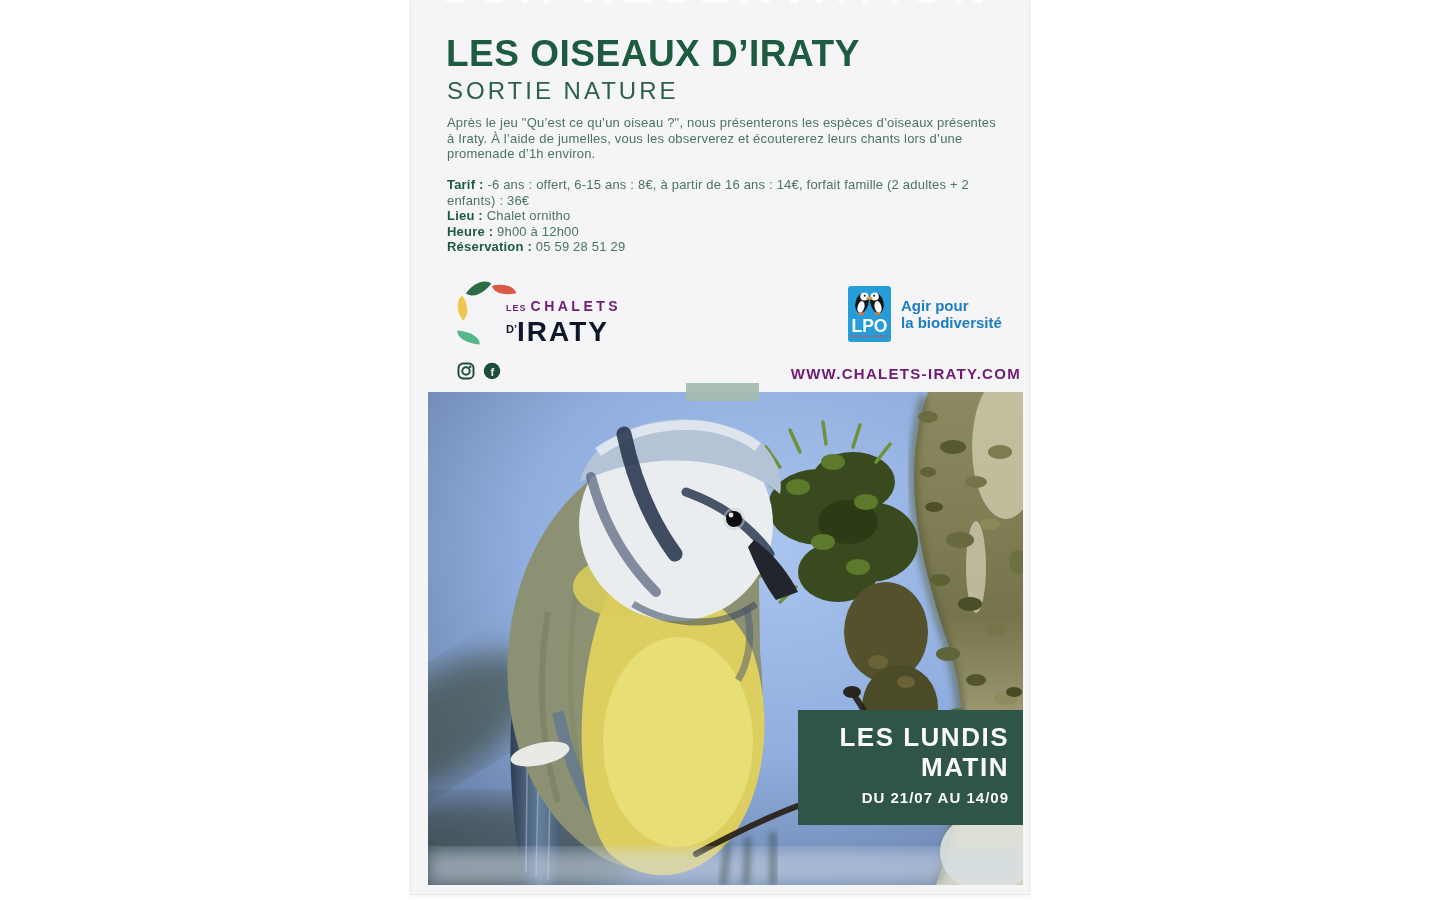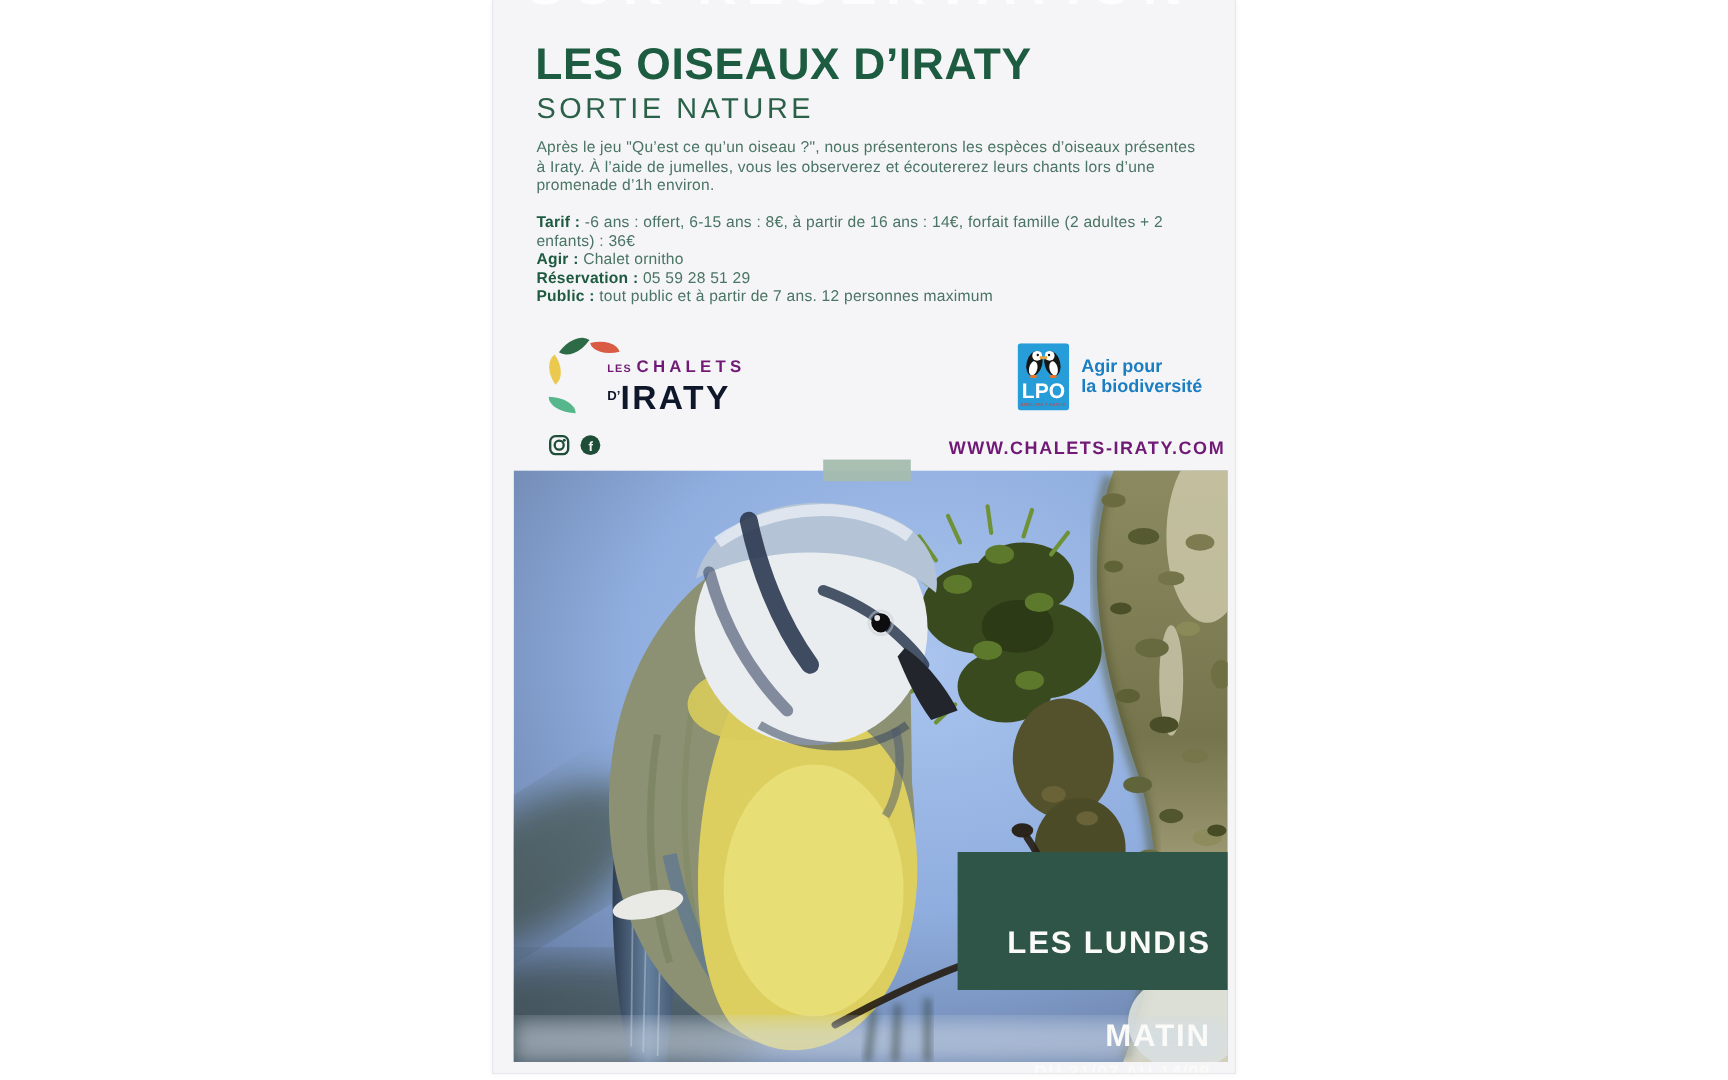--- a/index.html
+++ b/index.html
@@ -76,41 +76,41 @@
 
   .sage-rect { position:absolute; left:275px; top:383px; width:73px; height:18px;
                background:#a4bcae; opacity:.95; z-index:3; }
 
   
   .badge {
     position:absolute; left:387px; top:710px; width:225px; height:115px;
     background:#2e5547; z-index:4; text-align:right;
     padding:12px 14px 0 0; color:#fafaf8;
   }
-  .badge-line { font-size:26px; line-height:30px; font-weight:bold; letter-spacing:1.5px;margin-top:48px; }
+  .badge-line { font-size:26px; line-height:30px; font-weight:bold; letter-spacing:1.5px; }
   .badge-dates { margin-top:7px; font-size:15px; font-weight:bold; letter-spacing:1px; }
 </style>
 </head>
 <body>
 
 <div class="canvas">
   <div class="poster">
 
     <div class="top-cutoff">SUR RÉSERVATION</div>
 
     <h1 class="title">LES OISEAUX D’IRATY</h1>
     <div class="subtitle">SORTIE NATURE</div>
 
     <p class="desc">Après le jeu "Qu’est ce qu’un oiseau ?", nous présenterons les espèces d’oiseaux présentes à Iraty. À l’aide de jumelles, vous les observerez et écoutererez leurs chants lors d’une promenade d’1h environ.</p>
 
     <div class="details">
       <div><span class="dl">Tarif :</span> <span class="dv">-6 ans : offert, 6-15 ans : 8€, à partir de 16 ans : 14€, forfait famille (2 adultes + 2 enfants) : 36€</span></div>
-      <div><span class="dl">Agir :</span> <span class="dv">Chalet ornitho</span></div>
+      <div><span class="dl">Lieu :</span> <span class="dv">Chalet ornitho</span></div>
+      <div><span class="dl">Heure :</span> <span class="dv">9h00 à 12h00</span></div>
       <div><span class="dl">Réservation :</span> <span class="dv">05 59 28 51 29</span></div>
-      <div><span class="dl">Public :</span> <span class="dv">tout public et à partir de 7 ans. 12 personnes maximum</span></div>
     </div>
 
     <div class="chalets-logo">
       <span class="leaf leaf-green">
           <span class="leaf-shape"></span>
         </span>
       <span class="leaf leaf-red">
           <span class="leaf-shape"></span>
         </span>
       <span class="leaf leaf-yellow">

